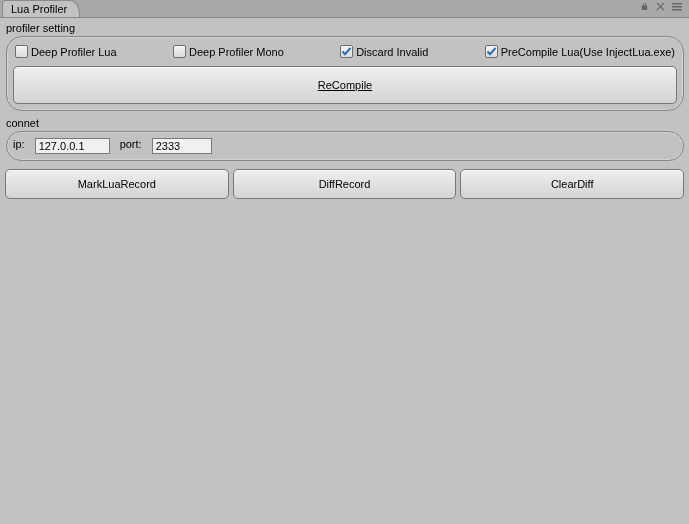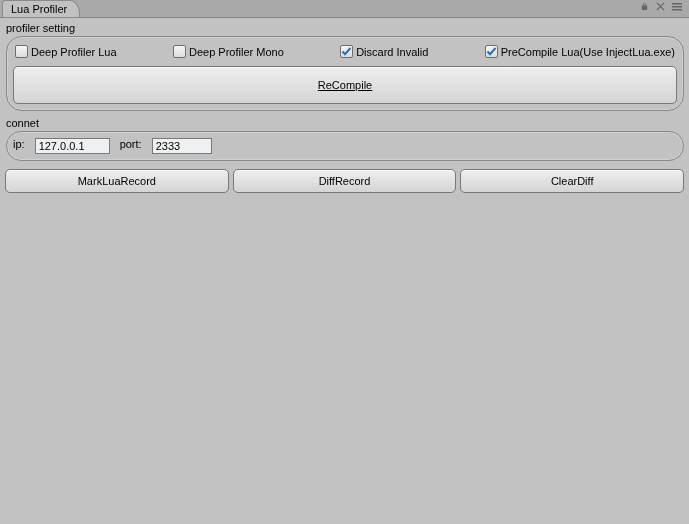--- a/index.html
+++ b/index.html
@@ -132,21 +132,21 @@
   }
   .ip-input { width: 75px; }
   .port-input { width: 60px; }
   .btnrow {
     display: flex;
     gap: 4px;
     padding: 4px 3px 0 3px;
   }
   .btn3 {
     flex: 1;
-    height: 24px;
+    height: 30px;
     border: 1px solid #777;
     border-radius: 5px;
     background: linear-gradient(#eeeeee, #d4d4d4);
     font-size: 11px;
     color: #000;
     cursor: default;
     box-shadow: inset 0 1px 0 rgba(255,255,255,0.6);
   }
   .conn-panel .row { gap: 10px; }
 </style>

